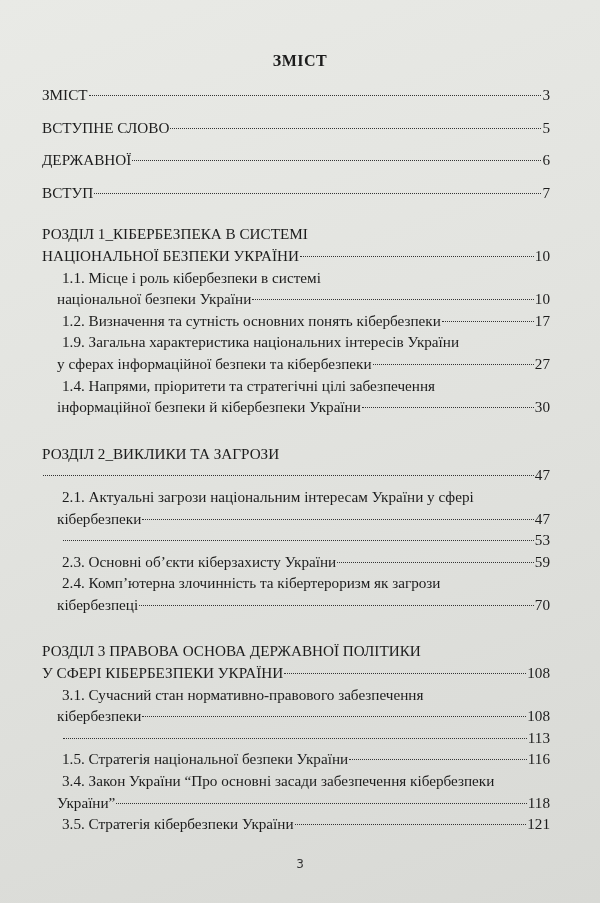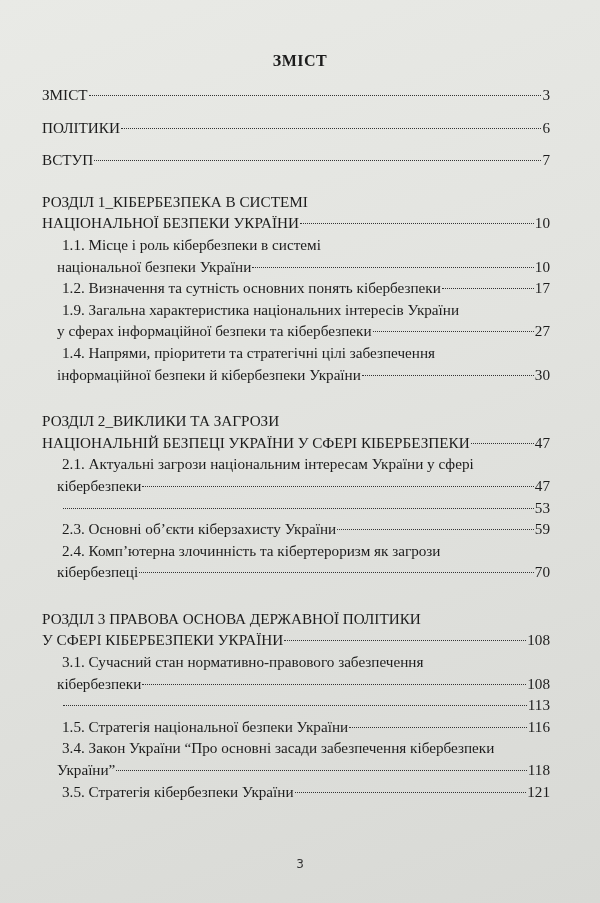--- a/index.html
+++ b/index.html
@@ -44,21 +44,28 @@
   <div class="toc" id="toc">
       <div class="entry main">
         <div class="line">
           <span class="txt">ЗМІСТ</span>
           <span class="dots"></span>
           <span class="pg">3</span>
         </div>
       </div>
       <div class="entry main">
         <div class="line">
-          <span class="txt">ПОЛІТИКИ</span>
+          <span class="txt">ВСТУПНЕ СЛОВО</span>
+          <span class="dots"></span>
+          <span class="pg">5</span>
+        </div>
+      </div>
+      <div class="entry main">
+        <div class="line">
+          <span class="txt">ДЕРЖАВНОЇ</span>
           <span class="dots"></span>
           <span class="pg">6</span>
         </div>
       </div>
       <div class="entry main">
         <div class="line">
           <span class="txt">ВСТУП</span>
           <span class="dots"></span>
           <span class="pg">7</span>
         </div>
@@ -109,21 +116,20 @@
           <span class="dots"></span>
           <span class="pg">30</span>
         </div>
       </div>
       <div class="gap"></div>
       <div class="entry chapter">
         <div class="line">
           <span class="txt">РОЗДІЛ 2_ВИКЛИКИ ТА ЗАГРОЗИ</span>
         </div>
         <div class="line">
-          <span class="txt">НАЦІОНАЛЬНІЙ БЕЗПЕЦІ УКРАЇНИ У СФЕРІ КІБЕРБЕЗПЕКИ</span>
           <span class="dots"></span>
           <span class="pg">47</span>
         </div>
       </div>
       <div class="entry sub">
         <div class="line first">
           <span class="txt">2.1. Актуальні загрози національним інтересам України  у сфері</span>
         </div>
         <div class="line">
           <span class="txt">кібербезпеки</span>

